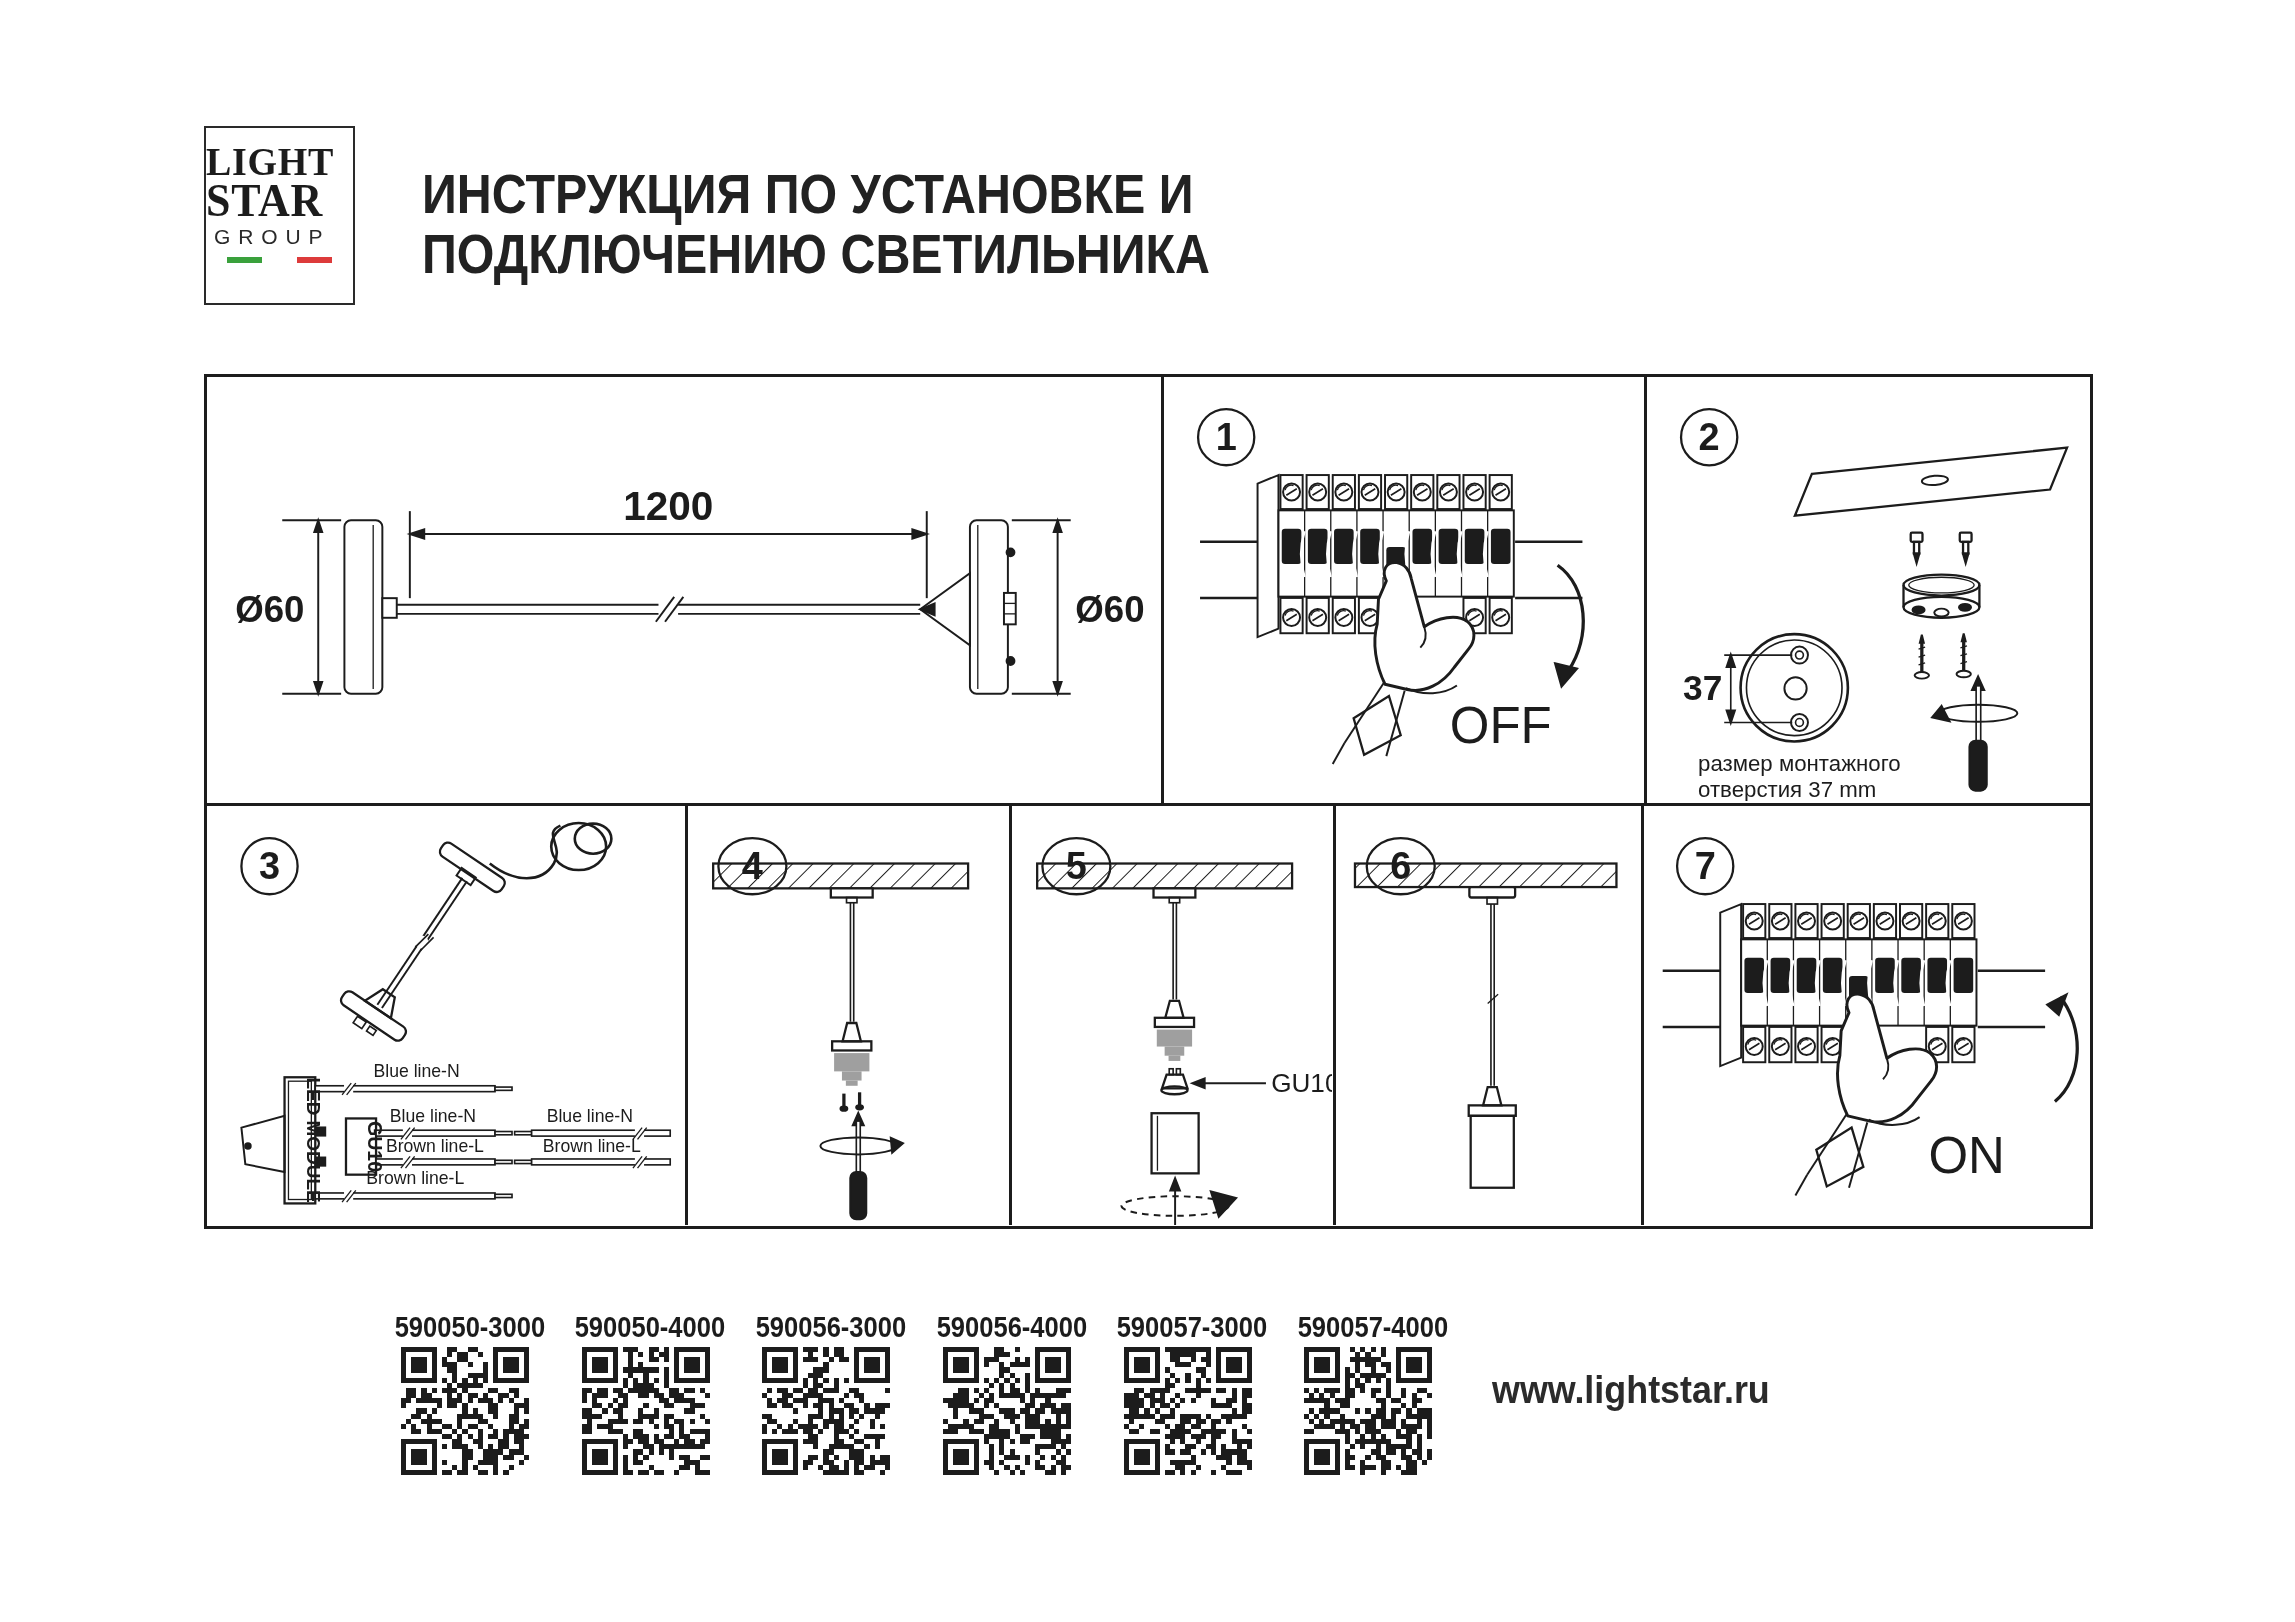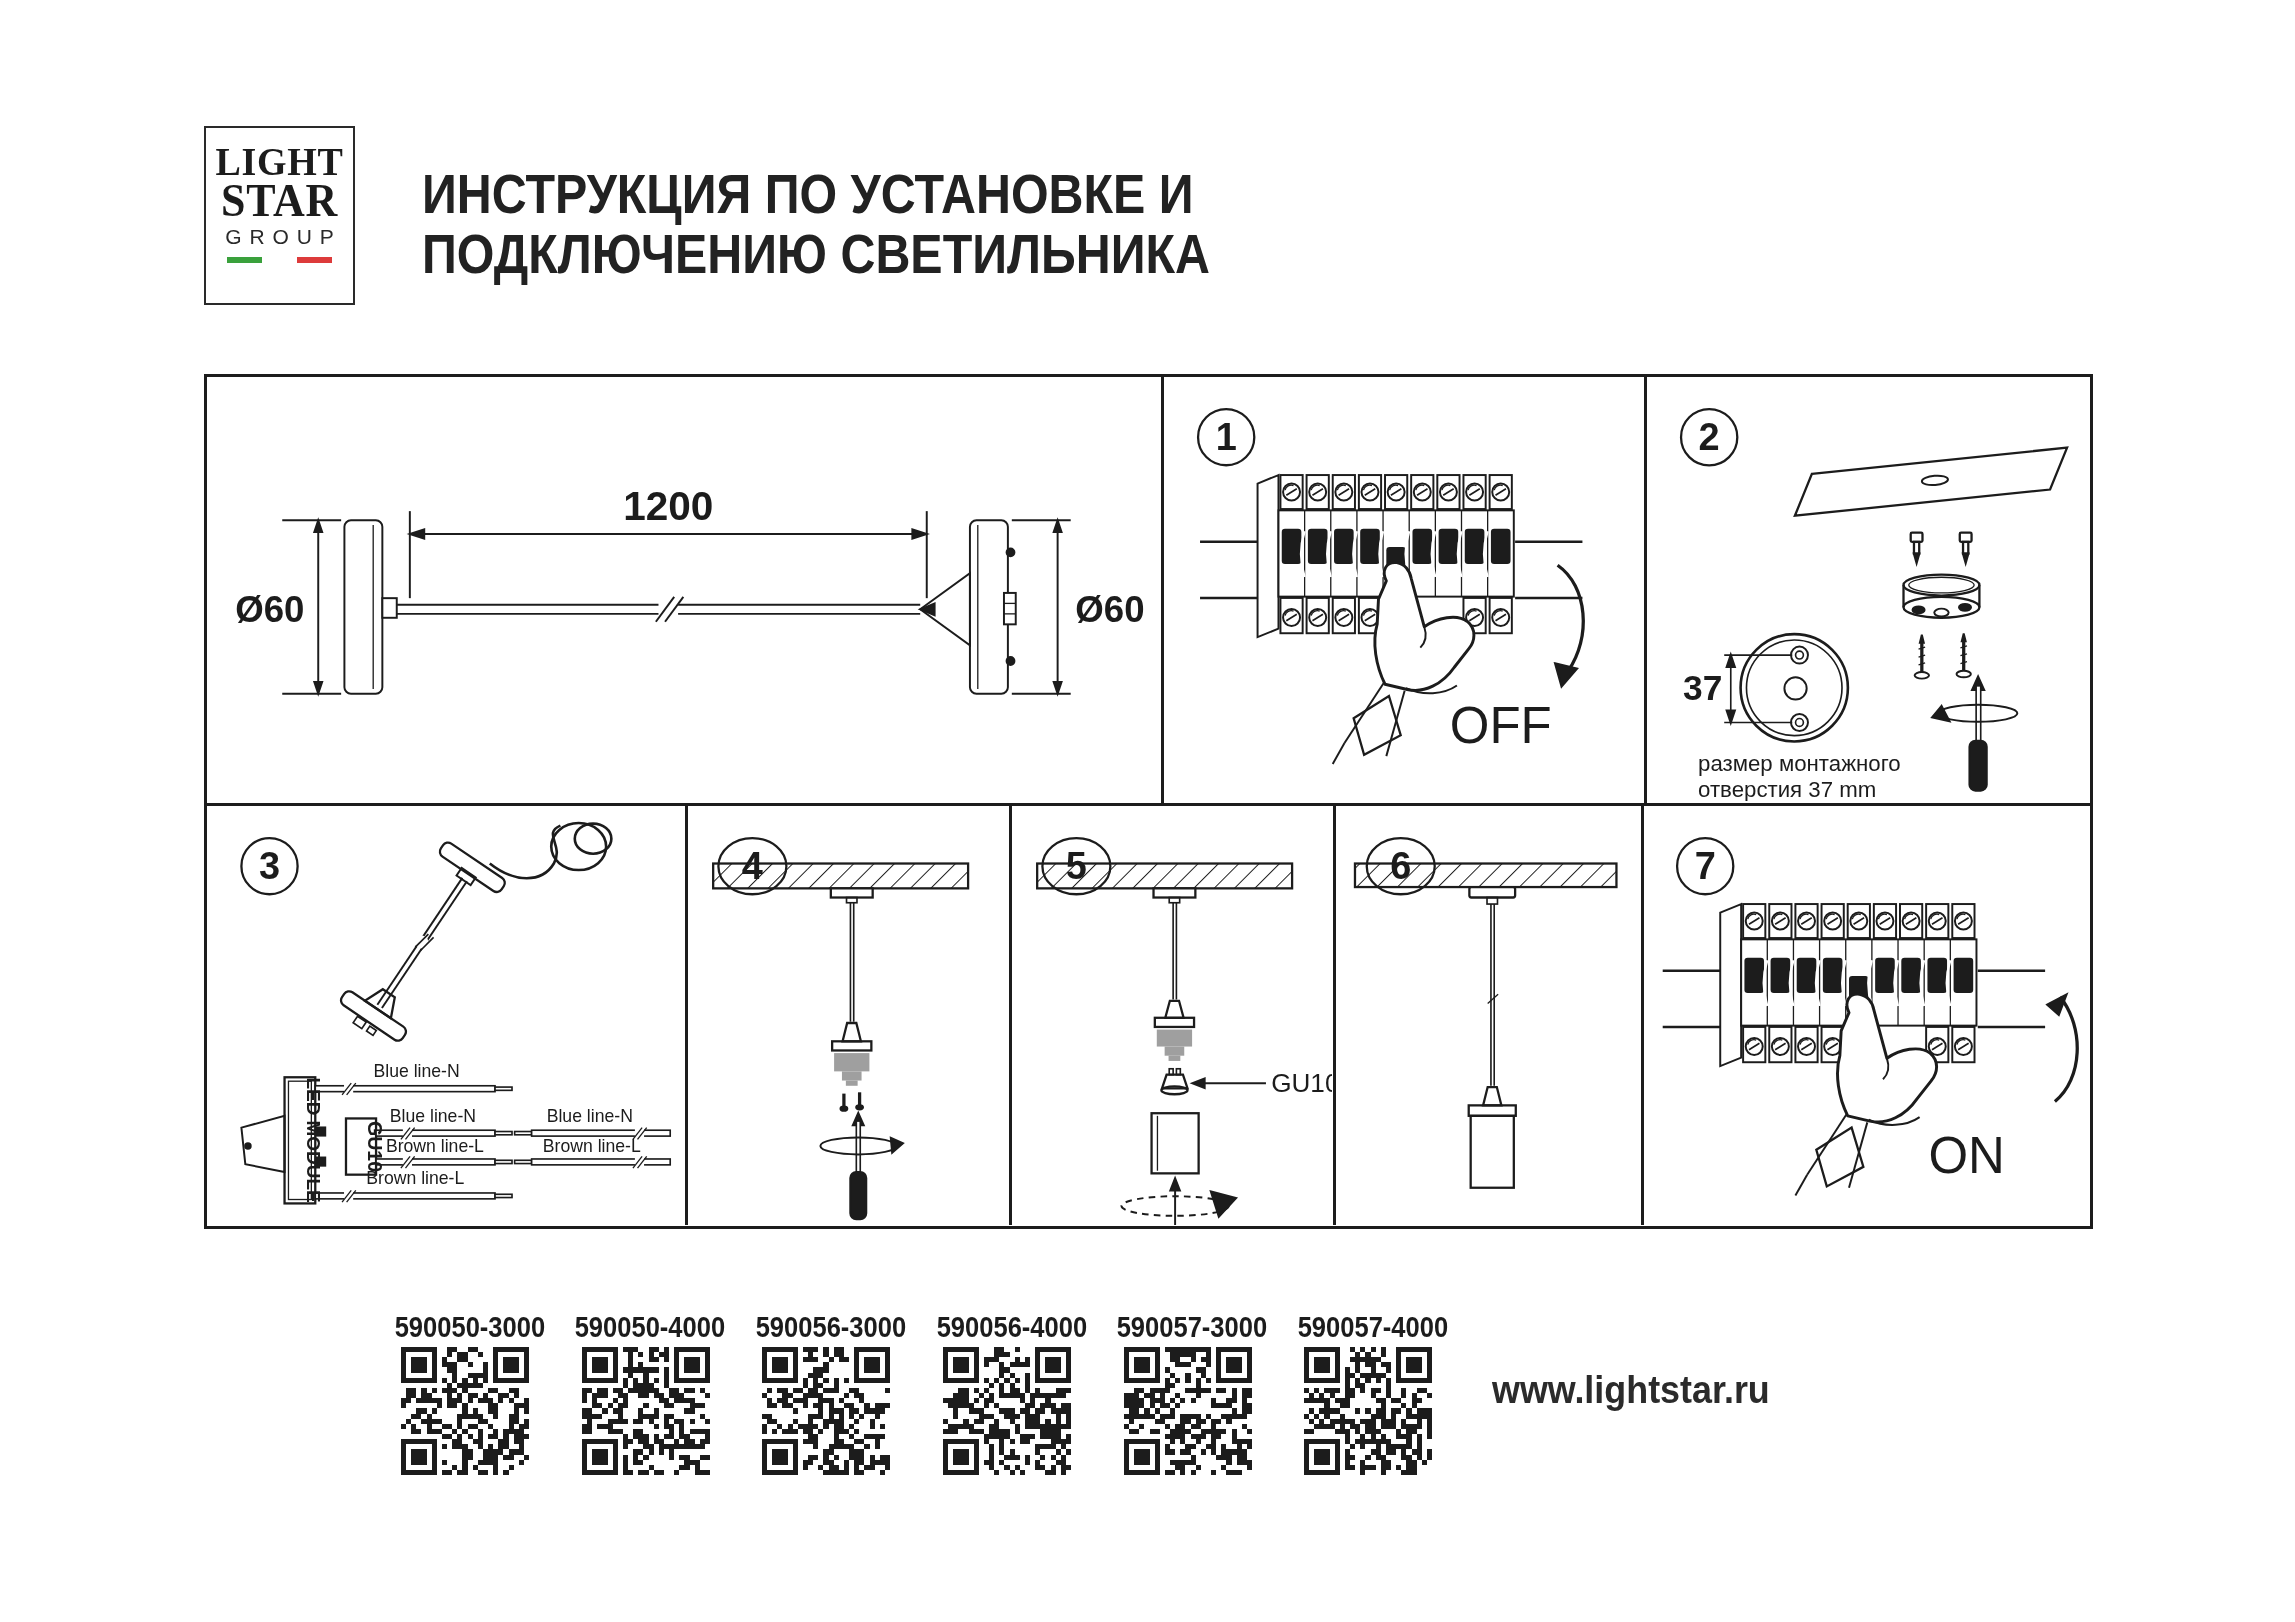--- a/index.html
+++ b/index.html
@@ -1,20 +1,20 @@
 <!DOCTYPE html>
 <html style="font-size:10.5px"><head>
 <meta charset="utf-8">
 <style>
   html,body{margin:0;padding:0;background:#ffffff;}
   #root{position:relative;width:2295px;height:1623px;background:#fff;overflow:hidden;
         font-family:"Liberation Sans",sans-serif;color:#1c1c1c;}
   .abs{position:absolute;}
   
-  .logo-box{left:204px;top:126px;width:151px;height:179px;border:2px solid #2a2a2a;box-sizing:border-box;text-align:center;}
+  .logo-box{left:204px;top:126px;width:151px;height:179px;border:2px solid #2a2a2a;box-sizing:border-box;}
   .logo-light{margin-top:14.4px;font-family:"Liberation Serif",serif;font-weight:700;font-size:38px;line-height:38px;letter-spacing:0.7px;transform:scaleY(1.08);}
   .logo-star{font-family:"Liberation Serif",serif;font-weight:700;font-size:44px;line-height:41px;letter-spacing:0.7px;transform:scaleY(1.05);}
   .logo-group{margin-top:3.9px;font-size:21px;letter-spacing:7.9px;text-indent:7.9px;font-weight:400;color:#2a2a2a;}
   .logo-flag{margin:7.9px auto 0 auto;width:106px;height:5.9px;display:flex;}
   .logo-flag div{flex:1;height:100%;}
   
   .title{left:422px;top:164px;width:851px;font-size:55px;font-weight:700;line-height:60px;letter-spacing:0px;transform:scaleX(.88);transform-origin:left top;white-space:nowrap;color:#222;}
   .rightblock{left:1243px;top:167px;width:767px;text-align:center;color:#222;}
   .series{font-size:39px;font-weight:700;transform:scaleX(.9);transform-origin:center top;white-space:nowrap;}
   .articles{margin-top:20px;font-size:39px;font-weight:700;transform:scaleX(.9);transform-origin:center top;white-space:nowrap;}

